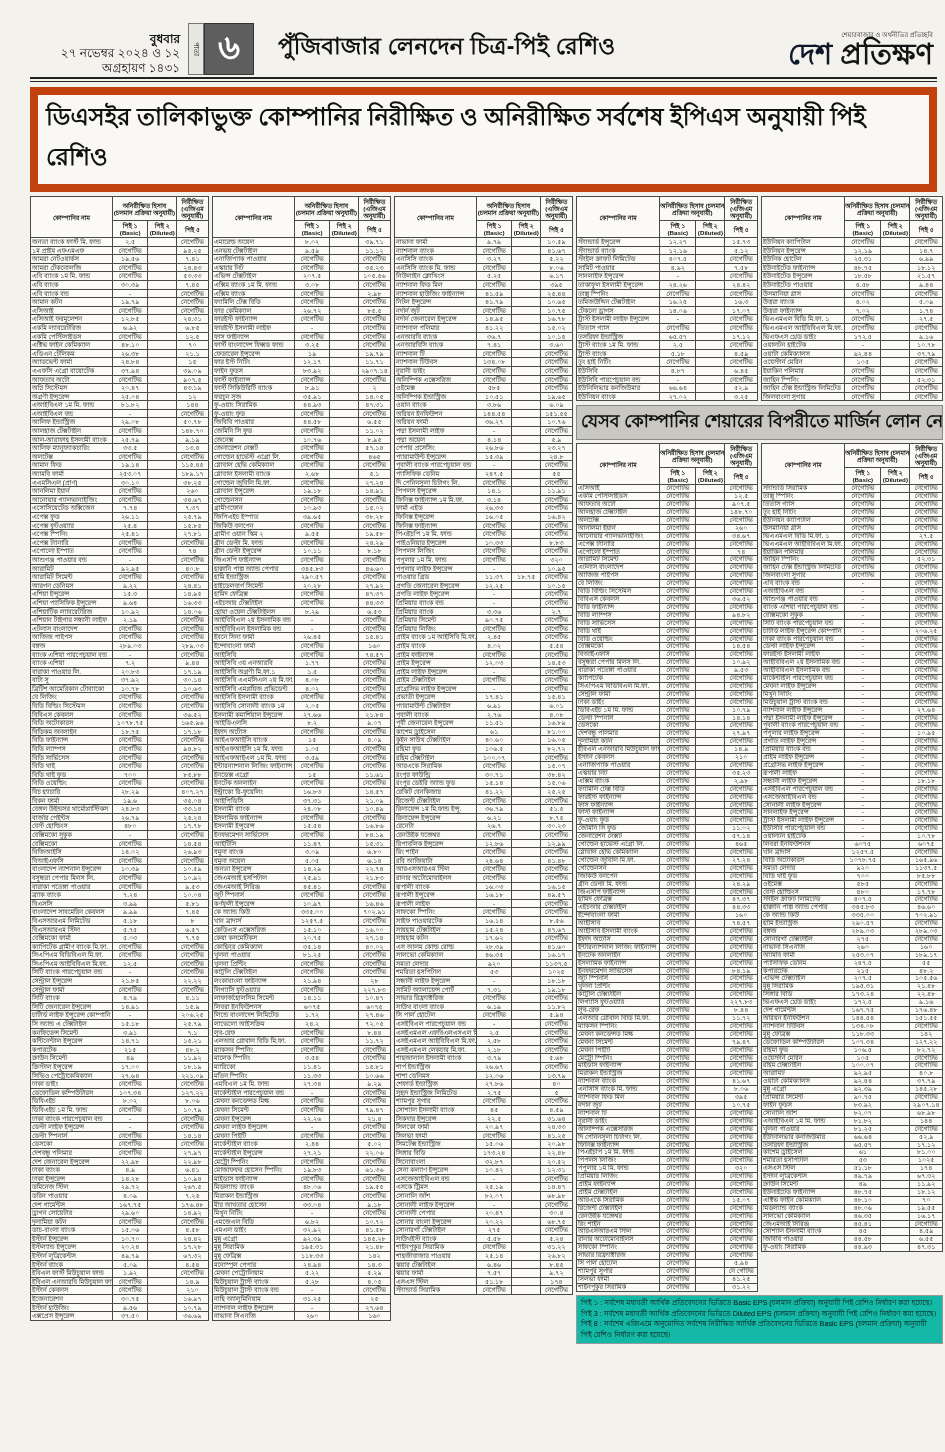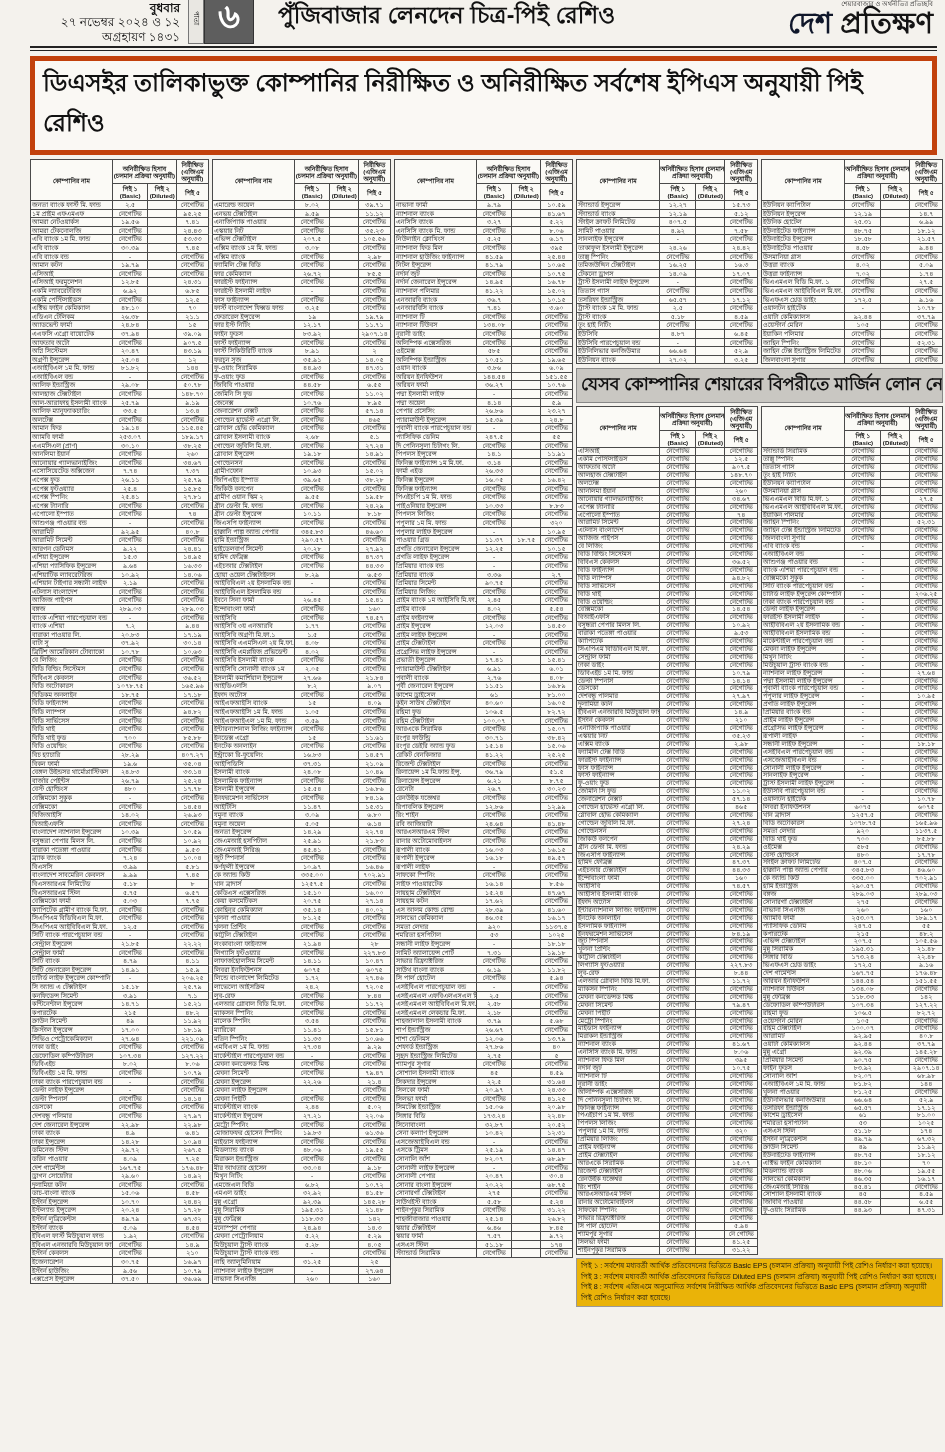--- a/index.html
+++ b/index.html
@@ -1,56 +1,56 @@
 <!DOCTYPE html>
 <html><head>
 <meta charset="utf-8">
 <style>
   html,body{margin:0;padding:0;}
   body{width:945px;height:1452px;overflow:hidden;background:#f4f2ed;color:#111;
        font-family:"Liberation Sans","DejaVu Sans",sans-serif;position:relative;}
   
-  .masthead-bar{display:flex;align-items:flex-end;padding:8px 12px 2px 30px;height:46px;box-sizing:border-box;border-radius:23px;}
+  .masthead-bar{display:flex;align-items:flex-end;padding:8px 12px 2px 30px;height:77px;box-sizing:border-box;border-radius:23px;}
   .datebox{width:150px;text-align:right;padding-right:8px;line-height:1.2;}
   .datebox .dow{font-weight:bold;font-size:12px;}
   .datebox .date{font-size:12px;}
   .pagenum-wrap{display:flex;align-items:stretch;height:52px;}
   .pagenum-side{writing-mode:vertical-rl;background:#e9e7e2;border:1px solid #777;font-size:7px;
                 padding:1px;display:flex;align-items:center;justify-content:center;}
   .pagenum-box{width:48px;background:#5e5e5e;color:#fff;display:flex;align-items:center;justify-content:center;
                font-size:34px;font-weight:bold;border:1px solid #333;}
   .page-title{flex:1;padding-left:24px;font-size:23px;font-weight:bold;letter-spacing:.2px;padding-bottom:8px;}
   .brand{width:250px;text-align:right;line-height:1.05;padding-bottom:6px;}
   .brand .tagline{font-size:6.5px;color:#222;}
   .brand .name{font-size:29px;font-weight:bold;color:#141414;}
   .brand .name .accent{color:#0f172a;}
   .rule{border:0;border-top:2px solid #222;margin:0 8px 0 30px;}
   .rule.thin{border-top:1px solid #222;margin-top:2px;}
   
-  .headline{margin:5px 8px 4px 30px;border:5px solid #c2410c;background:#faf8f4;
+  .headline{margin:5px 8px 4px 30px;border:8px solid #c2410c;background:#faf8f4;
             font-size:24px;font-weight:bold;padding:3px 8px 6px;}
   
   .content{display:flex;gap:3px;padding:0 6px 0 30px;align-items:flex-start;}
   .strip{width:179px;flex:0 0 auto;}
   .rightzone{width:367px;flex:0 0 auto;}
   .pair{display:flex;gap:3px;align-items:flex-start;}
   .pair .half{width:182px;flex:0 0 auto;}
   .section-bar{background:#c9c7c2;border:1px solid #888;margin:4px 0 3px;padding:2px 4px;
                font-size:17.5px;font-weight:bold;text-align:center;white-space:nowrap;overflow:hidden;}
   
   table.pe{border-collapse:collapse;width:100%;table-layout:fixed;background:#fbfaf6;}
   table.pe th,table.pe td{border:1px solid #4a4a4a;font-size:6.4px;line-height:7.6px;
        padding:0 1px;overflow:hidden;white-space:nowrap;text-align:left;}
   table.pe th{text-align:center;font-size:6.2px;line-height:7px;padding:1px 0;white-space:normal;}
   table.pe td.num{text-align:center;}
   table.pe col.c-name{width:46%;} table.pe col.c-p1{width:20%;}
   table.pe col.c-p2{width:16%;} table.pe col.c-p5{width:18%;}
   table.pe.dense td{line-height:6.9px;}
   
-  .footnotes{margin-top:3px;background:#eab308;border:1px solid #999;padding:2px 4px;line-height:1.5;}
+  .footnotes{margin-top:3px;background:#14b8a6;border:1px solid #999;padding:2px 4px;line-height:1.5;}
   .footnotes div{font-size:7.2px;}
 </style>
 </head>
 <body>
 
 <div class="masthead-bar">
   <div class="datebox">
     <div class="dow">বুধবার</div>
     <div class="date">২৭ নভেম্বর ২০২৪ ও ১২ অগ্রহায়ণ ১৪৩১</div>
   </div>

